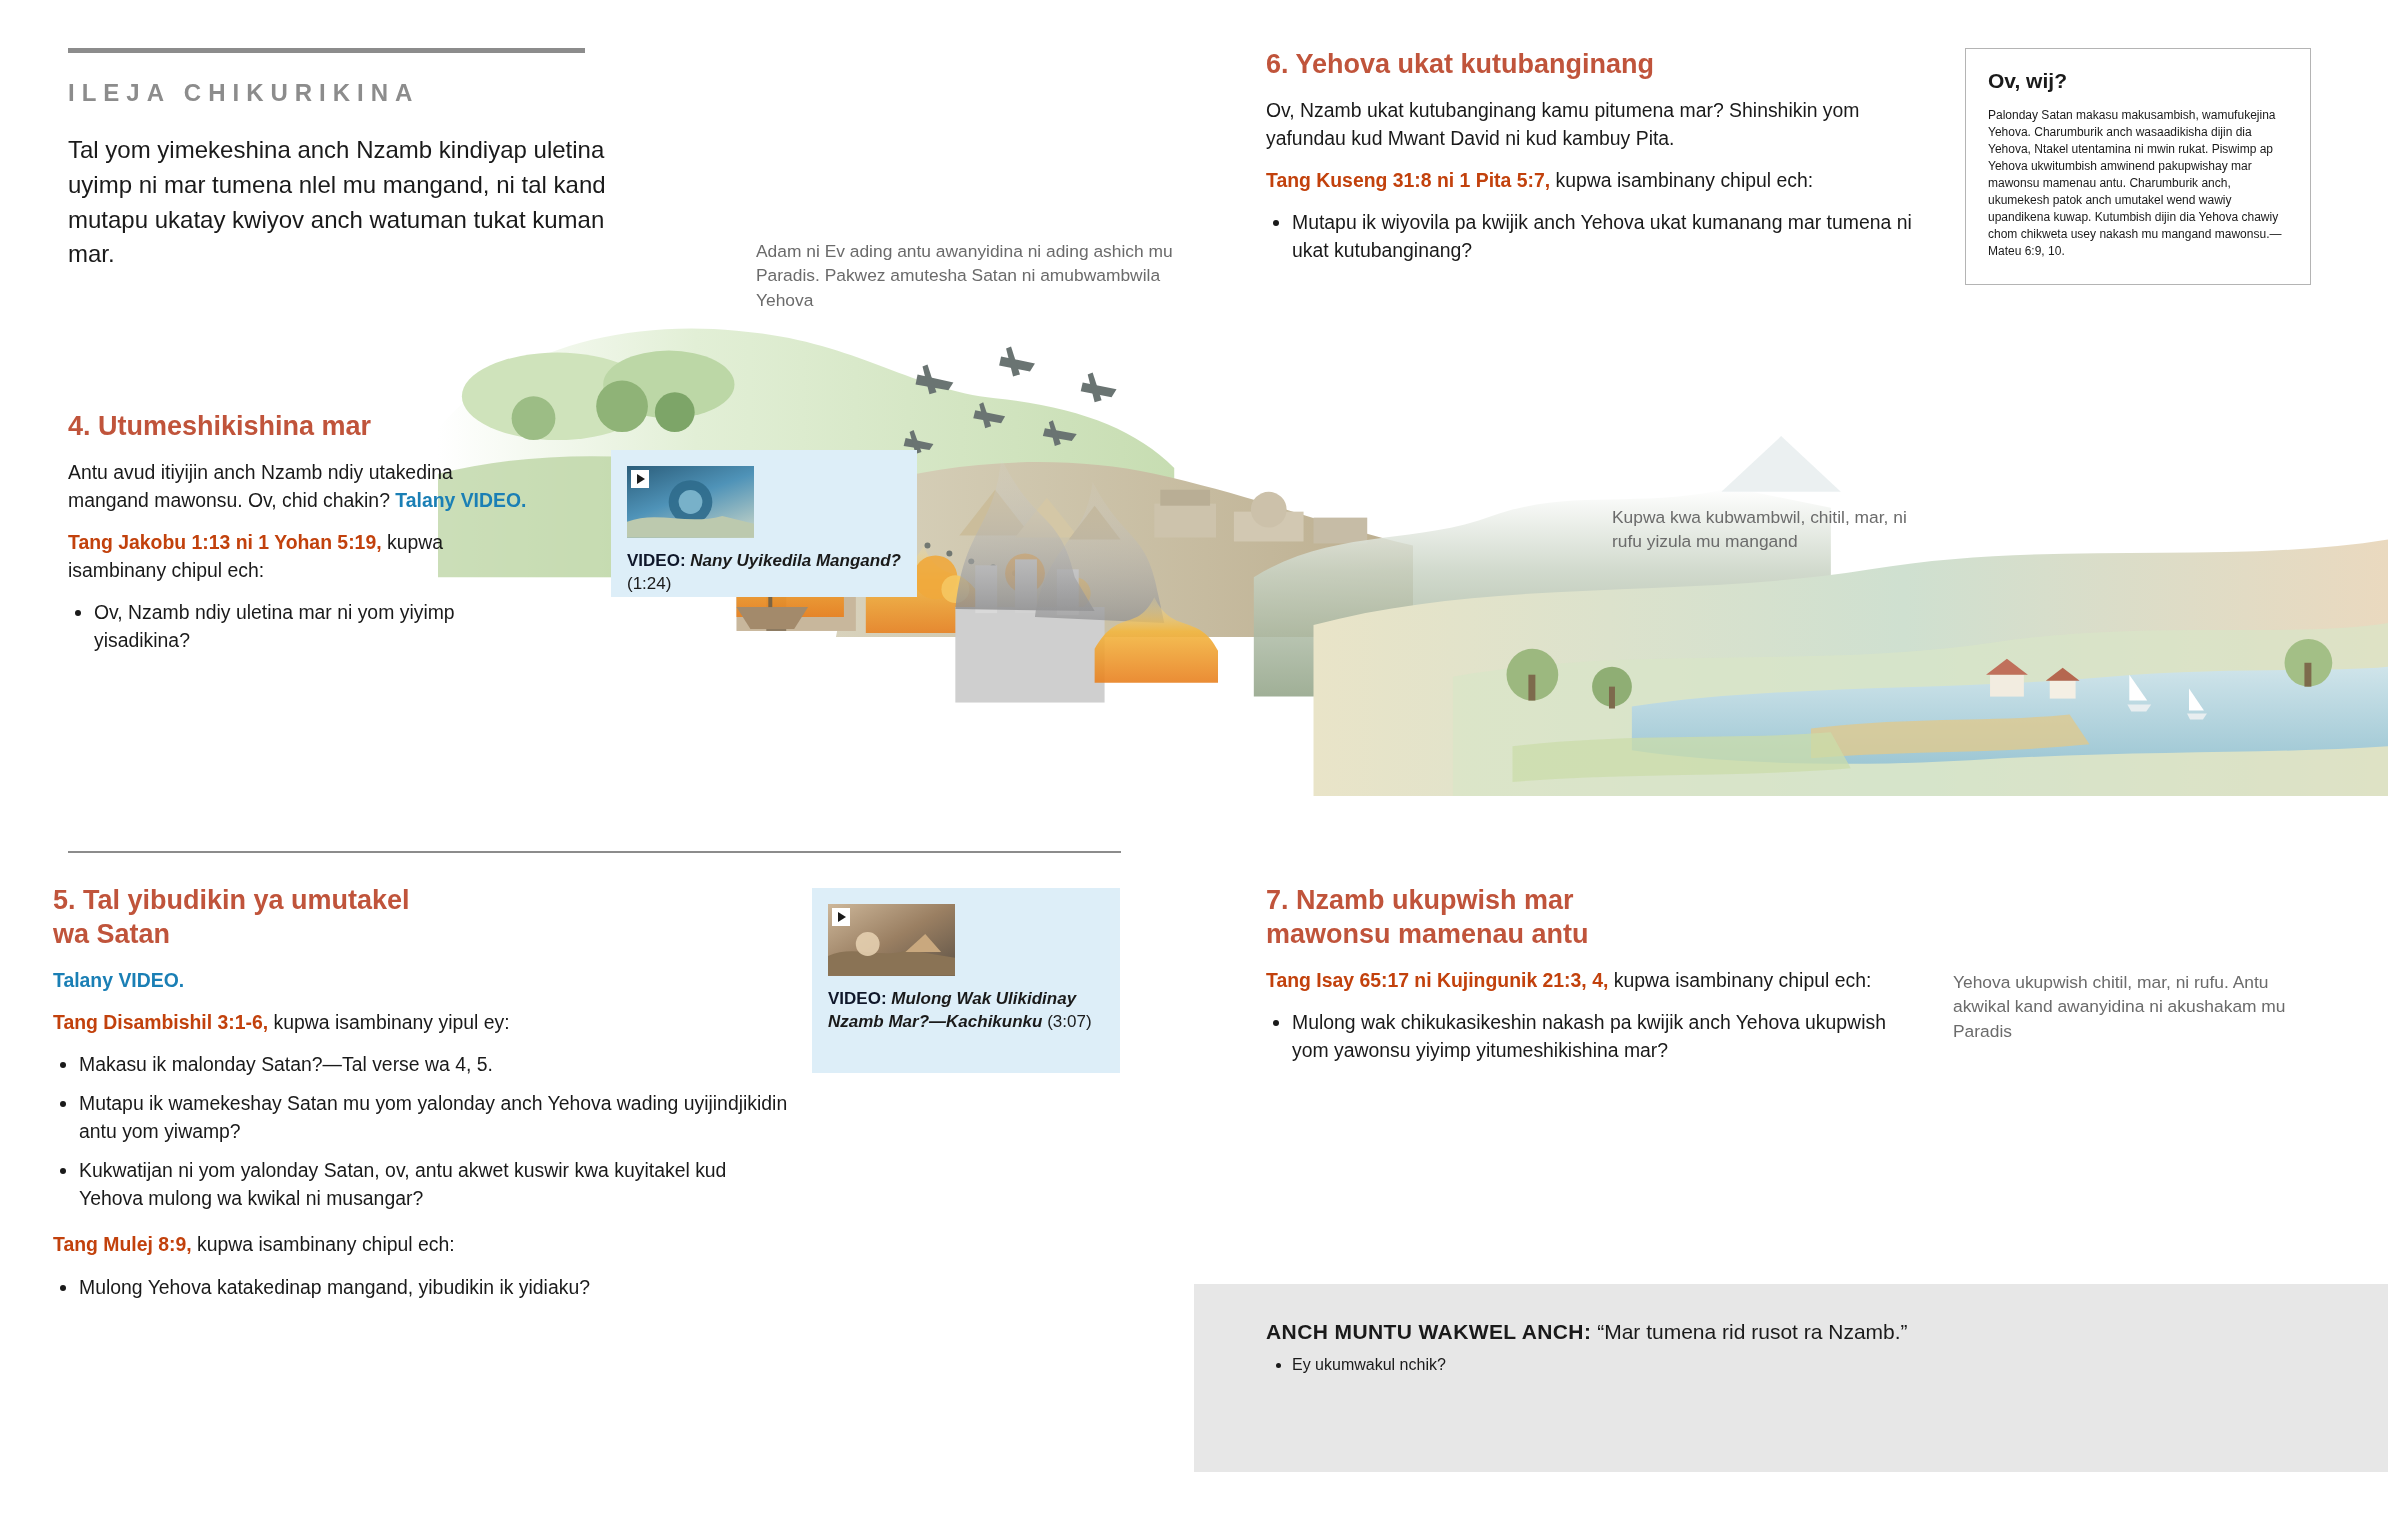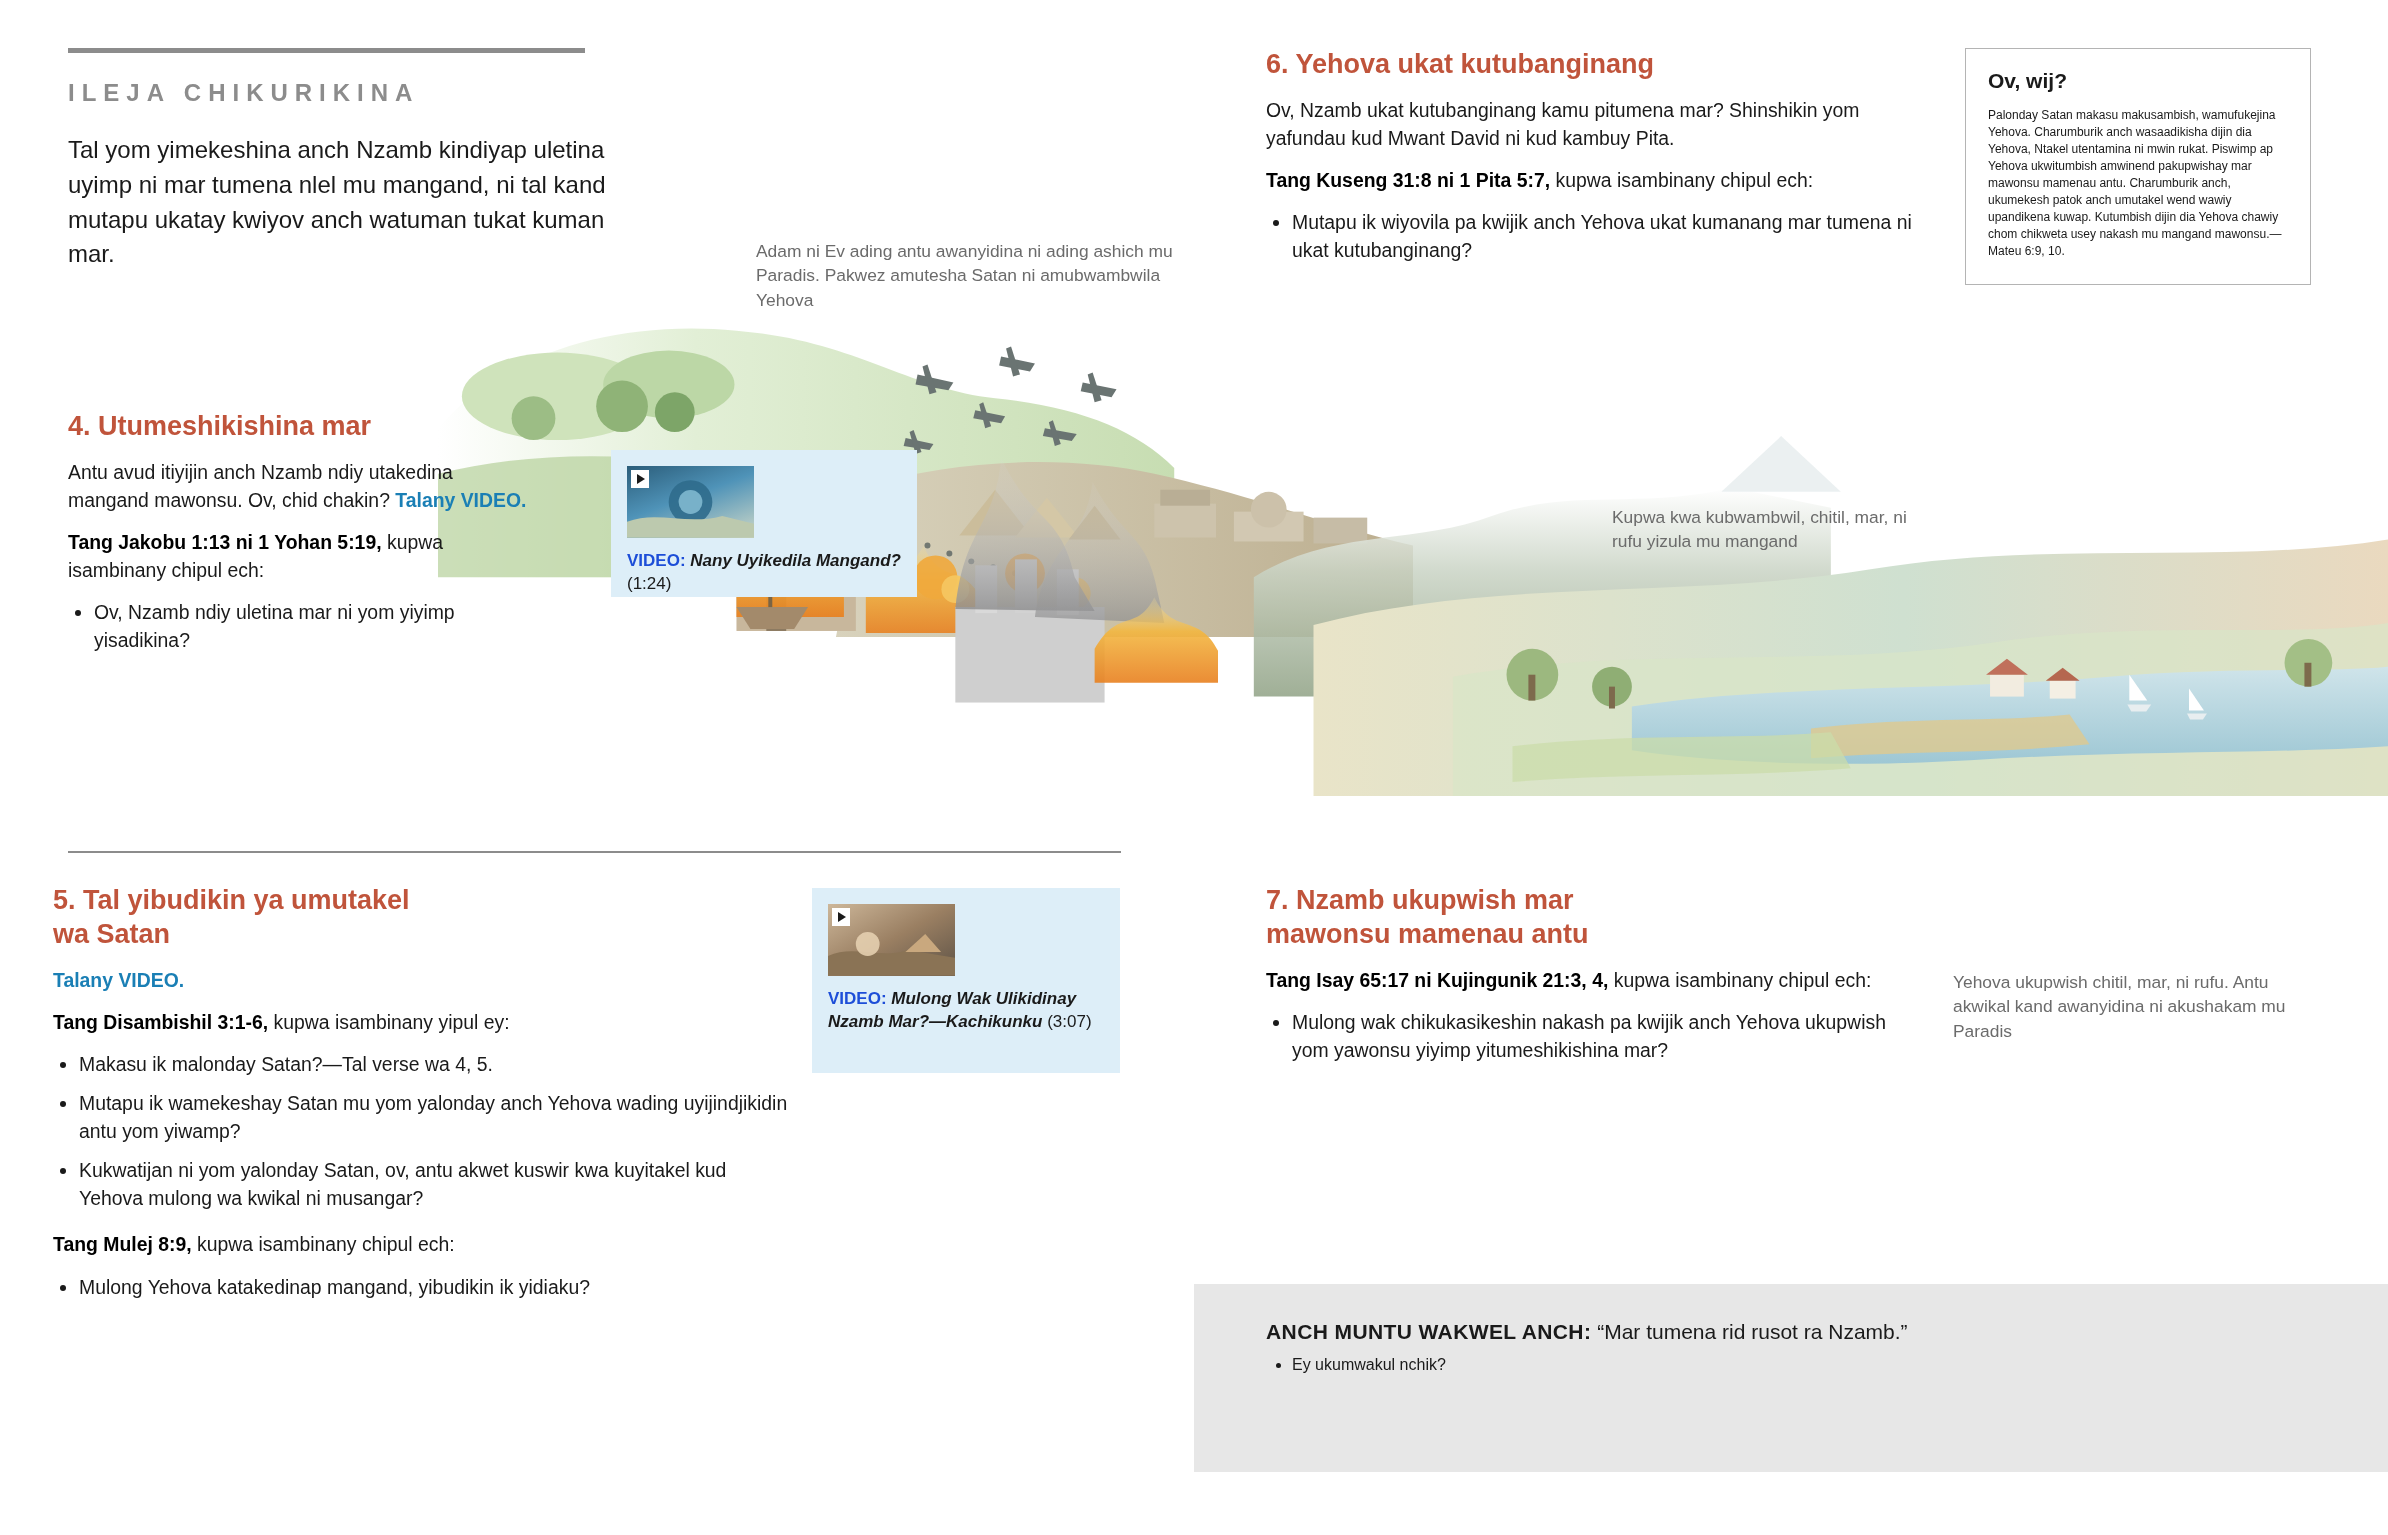--- a/index.html
+++ b/index.html
@@ -28,21 +28,21 @@
     font-weight: bold;
     line-height: 1.25;
     margin: 0 0 14px 0;
   }
   .body-text {
     font-size: 19.4px;
     line-height: 1.45;
     margin: 0 0 14px 0;
   }
   .scripture {
-    color: #000000;
+    color: #c2410c;
     font-weight: bold;
     text-align: center;
   }
   .link {
     color: #1a7fb5;
     font-weight: bold;
   }
   ul.bullets {
     margin: 0;
     padding-left: 26px;
@@ -162,21 +162,21 @@
     border-left: 8px solid #1a1a1a;
     border-top: 5px solid transparent;
     border-bottom: 5px solid transparent;
     margin-left: 2px;
   }
   .video-cap {
     font-size: 17px;
     line-height: 1.35;
   }
   .video-cap .vlabel {
-    color: #1d4ed8;
+    color: #0f172a;
     font-weight: bold;
   }
   .video-cap .vtitle {
     font-style: italic;
     font-weight: bold;
     text-align: right;
   }
 
   
   #note-box {

